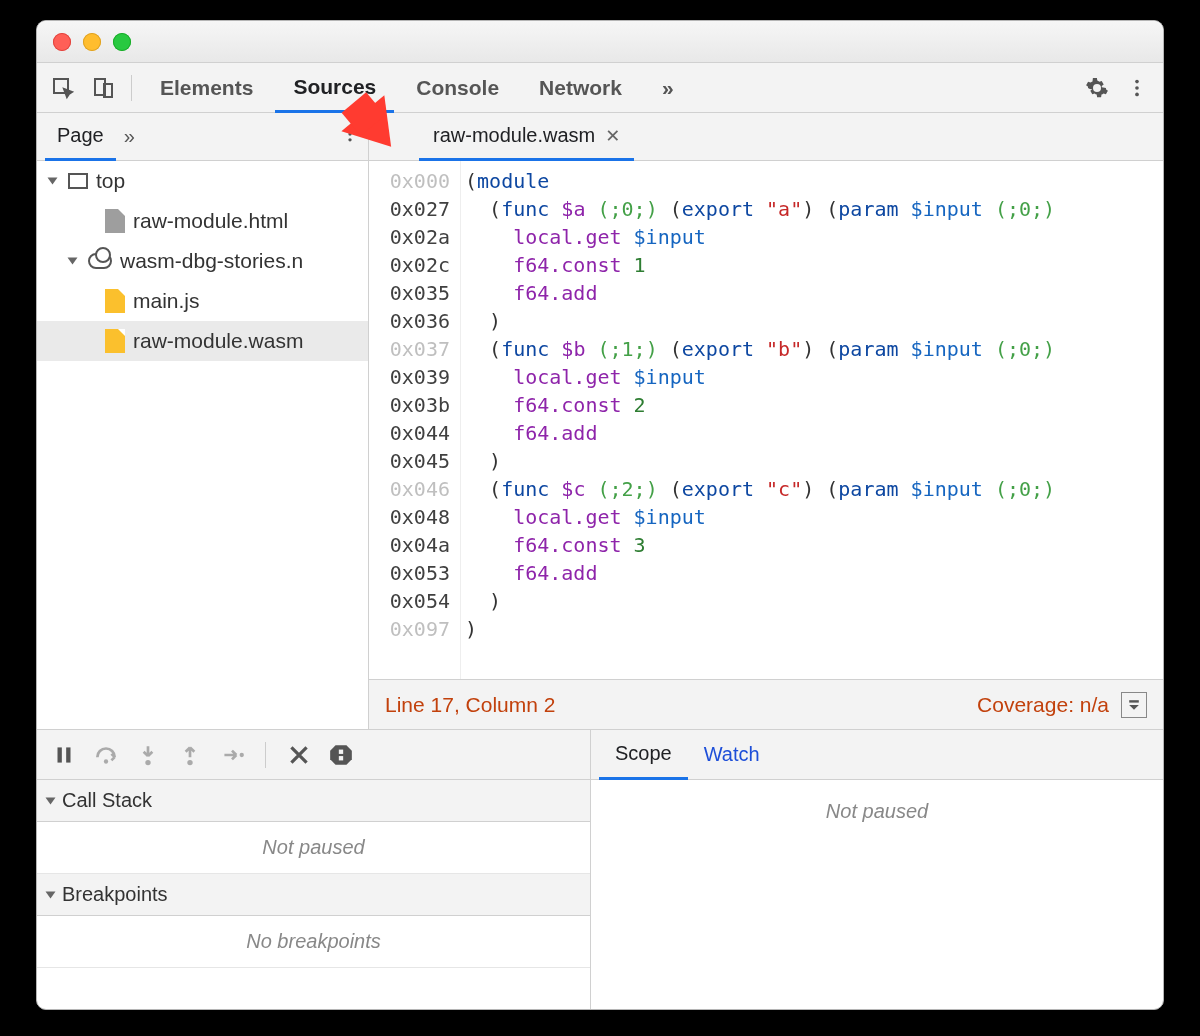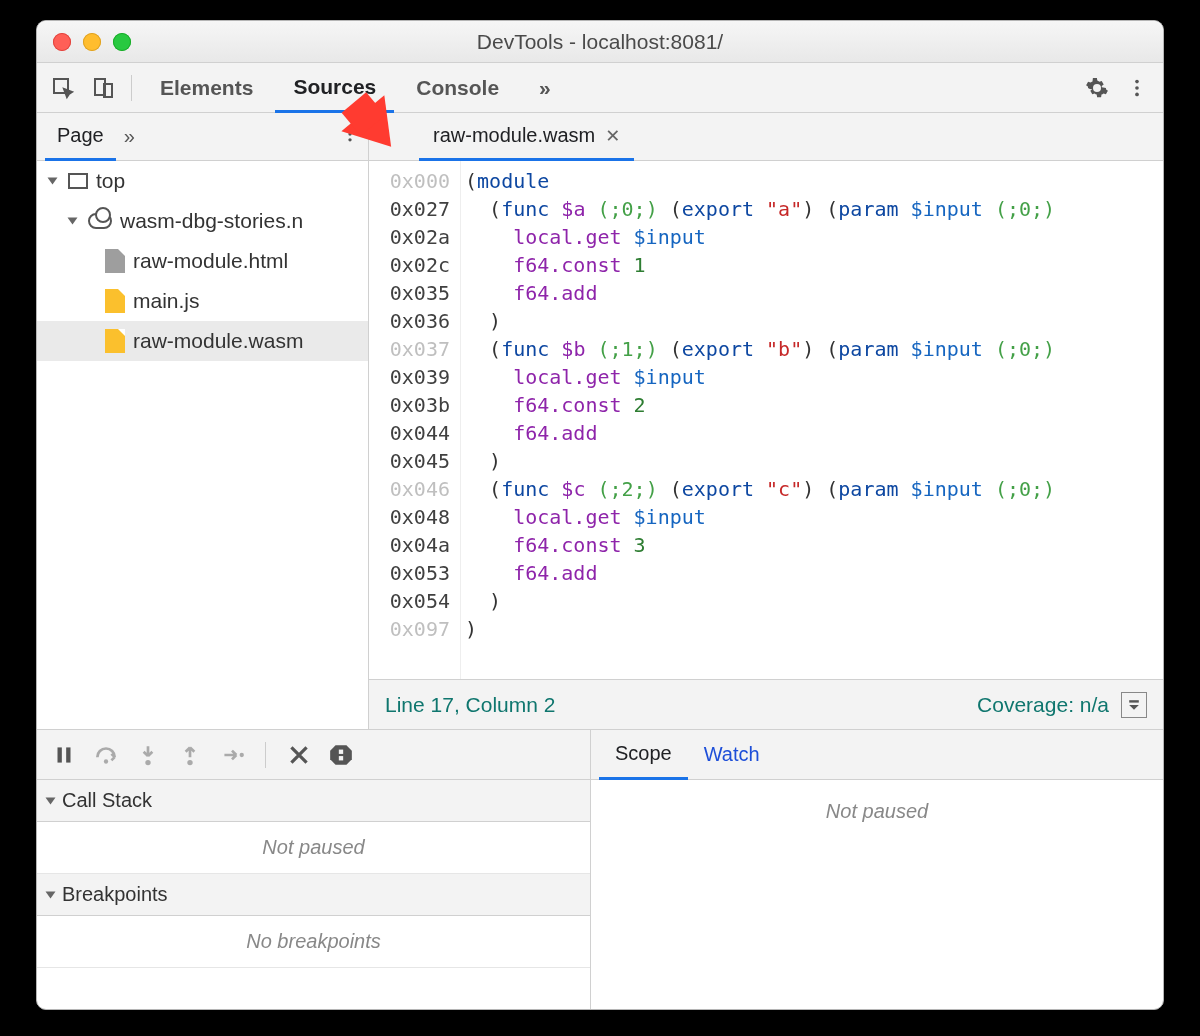--- a/index.html
+++ b/index.html
@@ -53,21 +53,21 @@
   .gutter .g.dim { color:#bfbfbf; }
   .lines { flex:1; padding:6px 4px; white-space:pre; overflow:hidden; }
   .kw { color:#0d47a1; }
   .fn { color:#8e24aa; }
   .var { color:#1565c0; }
   .cm { color:#43a047; }
   .str { color:#c62828; }
   .num { color:#2e7d32; }
   .pn { color:#333; }
   
-  .statusbar { height:50px; border-top:1px solid #d0d0d0; background:#f3f3f3; display:flex; align-items:center; padding:16px 16px; font-size:21px; color:#0f766e; }
+  .statusbar { height:50px; border-top:1px solid #d0d0d0; background:#f3f3f3; display:flex; align-items:center; padding:16px 16px; font-size:21px; color:#c2410c; }
   .statusbar .spacer { flex:1; }
   .sb-btn { width:26px;height:26px;border:1px solid #888; margin-left:12px; display:flex;align-items:center;justify-content:center; }
   
   .dbg { display:flex; border-top:1px solid #d0d0d0; height:280px; }
   .dbg-left { width:554px; border-right:1px solid #d0d0d0; display:flex; flex-direction:column; }
   .dbg-right { flex:1; display:flex; flex-direction:column; }
   .dbg-toolbar { height:50px; background:#f3f3f3; border-bottom:1px solid #d0d0d0; display:flex; align-items:center; gap:16px; padding:0 14px; }
   .dbg-ico { width:26px; height:26px; color:#555; display:flex; align-items:center; justify-content:center; }
   .dbg-ico svg { width:26px; height:26px; }
   .dbg-sep { width:1px; height:26px; background:#ccc; margin:0 4px; }
@@ -83,40 +83,40 @@
 <body>
 
 <div class="window">
 
   <div class="titlebar">
     <div class="traffic">
       <div class="tl red"></div>
       <div class="tl yellow"></div>
       <div class="tl green"></div>
     </div>
-    <div class="title">DevTools - localhost:8081/</div>
   </div>
 
   <div class="toolbar">
     <div class="icon-btn">
       <svg viewBox="0 0 24 24" width="24" height="24" fill="none" stroke="#555" stroke-width="2">
           <rect x="3" y="3" width="14" height="14"></rect>
           <path d="M13 13l8 3-3 2-2 3z" fill="#555"></path>
         </svg>
     </div>
     <div class="icon-btn">
       <svg viewBox="0 0 24 24" width="24" height="24" fill="none" stroke="#555" stroke-width="2">
           <rect x="4" y="3" width="10" height="16"></rect>
           <rect x="13" y="8" width="8" height="13"></rect>
         </svg>
     </div>
     <div class="sep"></div>
     <div class="tab">Elements</div>
     <div class="tab active">Sources</div>
     <div class="tab">Console</div>
+    <div class="tab">Network</div>
     <div class="tab">»</div>
     <div class="spacer"></div>
     <div class="icon-btn">
       <svg viewBox="0 0 24 24" width="24" height="24" fill="#555">
           <path d="M12 8a4 4 0 100 8 4 4 0 000-8zm9 4a7 7 0 01-.1 1.2l2 1.6-2 3.4-2.4-.8a7 7 0 01-2 1.2l-.4 2.6h-4l-.4-2.6a7 7 0 01-2-1.2l-2.4.8-2-3.4 2-1.6A7 7 0 013 12a7 7 0 01.1-1.2l-2-1.6 2-3.4 2.4.8a7 7 0 012-1.2L7.9 2h4l.4 2.6a7 7 0 012 1.2l2.4-.8 2 3.4-2 1.6c.1.4.1.8.1 1.2z"></path>
         </svg>
     </div>
     <div class="icon-btn">
       <svg viewBox="0 0 24 24" width="22" height="22" fill="#555">
           <circle cx="12" cy="5" r="2"></circle>
@@ -148,28 +148,28 @@
     </div>
   </div>
 
   <div class="body">
     <div class="filetree">
       <div class="node">
         <span class="twisty"></span>
         <span class="window-rect"></span>
         <span>top</span>
       </div>
+      <div class="node depth2">
+        <span class="fi"></span>
+        <span>raw-module.html</span>
+      </div>
       <div class="node depth1">
         <span class="twisty"></span>
         <span class="cloud"></span>
         <span>wasm-dbg-stories.n</span>
-      </div>
-      <div class="node depth2">
-        <span class="fi"></span>
-        <span>raw-module.html</span>
       </div>
       <div class="node depth2">
         <span class="fi js"></span>
         <span>main.js</span>
       </div>
       <div class="node depth2 selected">
         <span class="fi wasm"></span>
         <span>raw-module.wasm</span>
       </div>
     </div>

